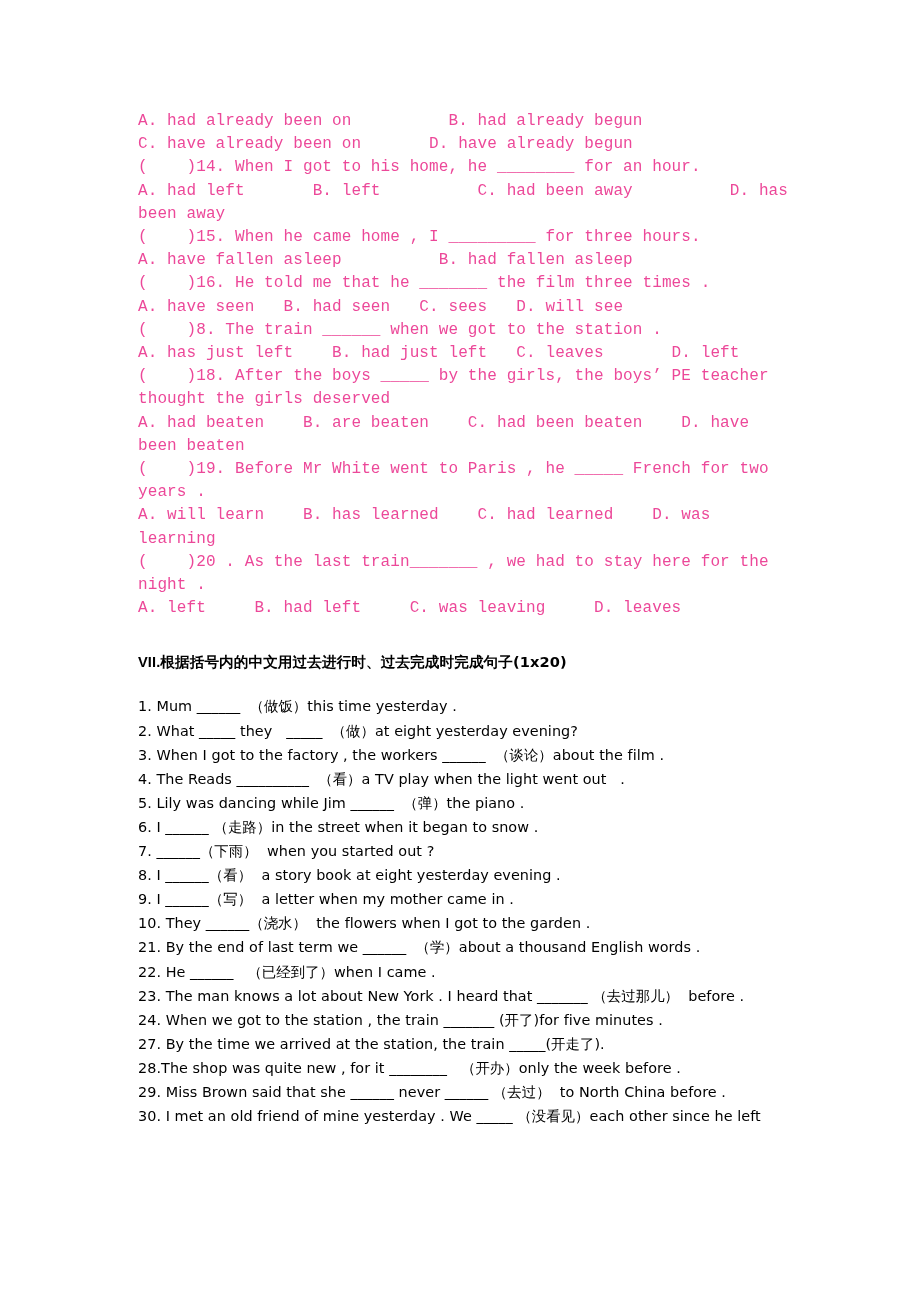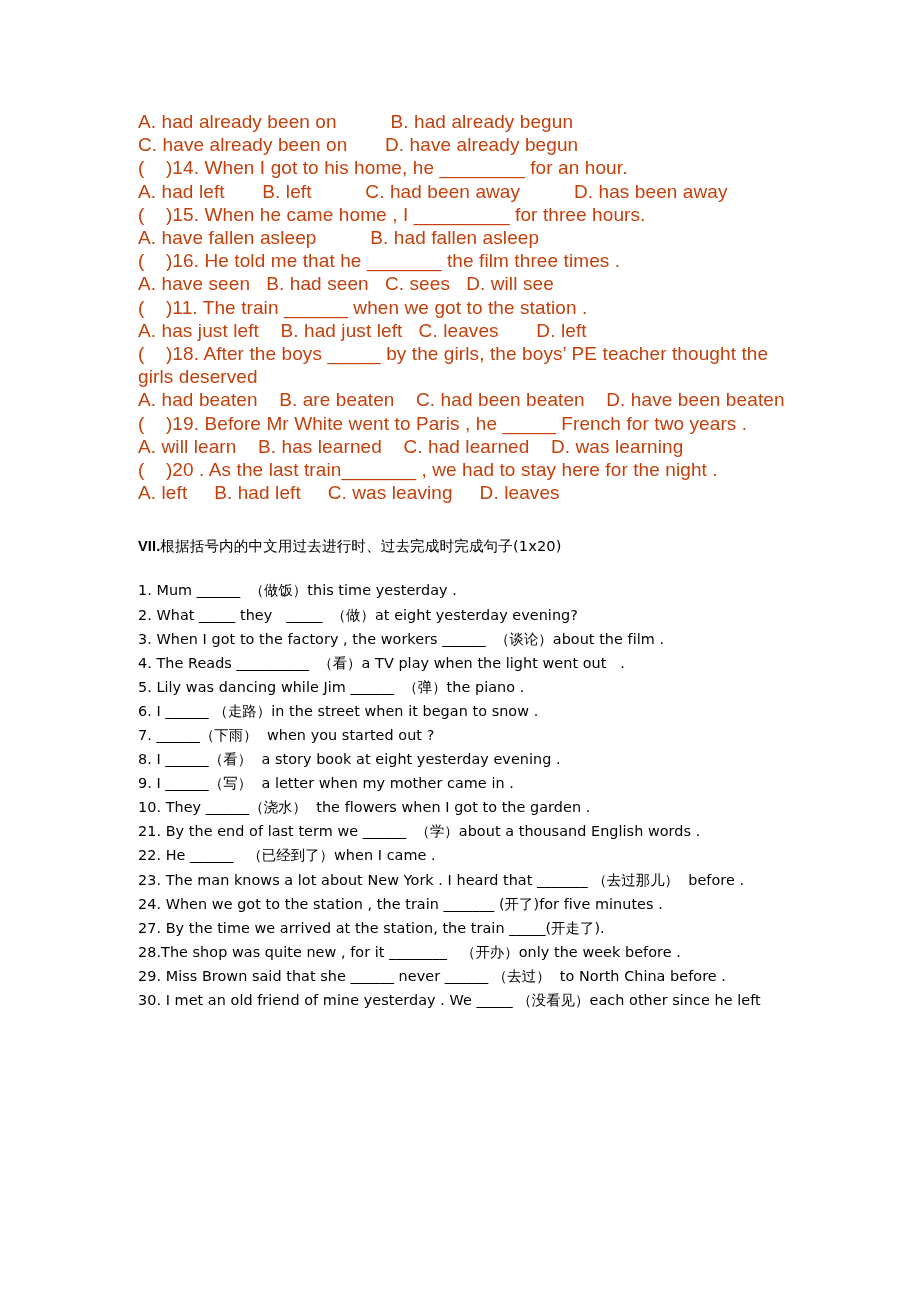--- a/index.html
+++ b/index.html
@@ -16,25 +16,26 @@
   }
   .page {
     position: relative;
     width: 920px;
     height: 1302px;
     background: #ffffff;
     box-sizing: border-box;
     padding: 110px 130px 0 138px;
   }
   .doc-line {
-    font-size: 19px;
+    font-size: 16px;
     line-height: 23.2px;
     white-space: pre-wrap;
     letter-spacing: 0.1px;
-    color: #c2410c;
+    color: #ec4899;
+    font-family: Liberation Mono, monospace;
   }
   .section-gap-before {
     margin-top: 30px;
   }
   .section-heading {
     font-size: 14.6px;
     line-height: 23px;
     font-weight: bold;
     letter-spacing: 0.1px;
   }
@@ -46,42 +47,42 @@
     line-height: 24.1px;
     white-space: pre-wrap;
     letter-spacing: 0.05px;
   }
   .cn {
     font-family: "DejaVu Sans", "Liberation Sans", sans-serif;
     font-size: 14.4px;
   }
   .heading-cn {
     font-family: "DejaVu Sans", "Liberation Sans", sans-serif;
-    font-weight: normal;
+    font-weight: bold;
     font-size: 14.6px;
   }
   .mc-group {
     
   }
 </style>
 </head>
 <body>
 
 <div class="page">
 
   <div class="mc-group">
     <div class="doc-line">A. had already been on          B. had already begun</div>
     <div class="doc-line">C. have already been on       D. have already begun</div>
     <div class="doc-line">(    )14. When I got to his home, he ________ for an hour.</div>
     <div class="doc-line">A. had left       B. left          C. had been away          D. has been away</div>
     <div class="doc-line">(    )15. When he came home , I _________ for three hours.</div>
     <div class="doc-line">A. have fallen asleep          B. had fallen asleep</div>
     <div class="doc-line">(    )16. He told me that he _______ the film three times .</div>
     <div class="doc-line">A. have seen   B. had seen   C. sees   D. will see</div>
-    <div class="doc-line">(    )11. The train ______ when we got to the station .</div>
+    <div class="doc-line">(    )8. The train ______ when we got to the station .</div>
     <div class="doc-line">A. has just left    B. had just left   C. leaves       D. left</div>
     <div class="doc-line">(    )18. After the boys _____ by the girls, the boys’ PE teacher thought the girls deserved</div>
     <div class="doc-line">A. had beaten    B. are beaten    C. had been beaten    D. have been beaten</div>
     <div class="doc-line">(    )19. Before Mr White went to Paris , he _____ French for two years .</div>
     <div class="doc-line">A. will learn    B. has learned    C. had learned    D. was learning</div>
     <div class="doc-line">(    )20 . As the last train_______ , we had to stay here for the night .</div>
     <div class="doc-line">A. left     B. had left     C. was leaving     D. leaves</div>
   </div>
 
   <div class="section-heading section-gap-before"><span>VII.</span><span class="heading-cn">根据括号内的中文用过去进行时、过去完成时完成句子(1x20)</span></div>

